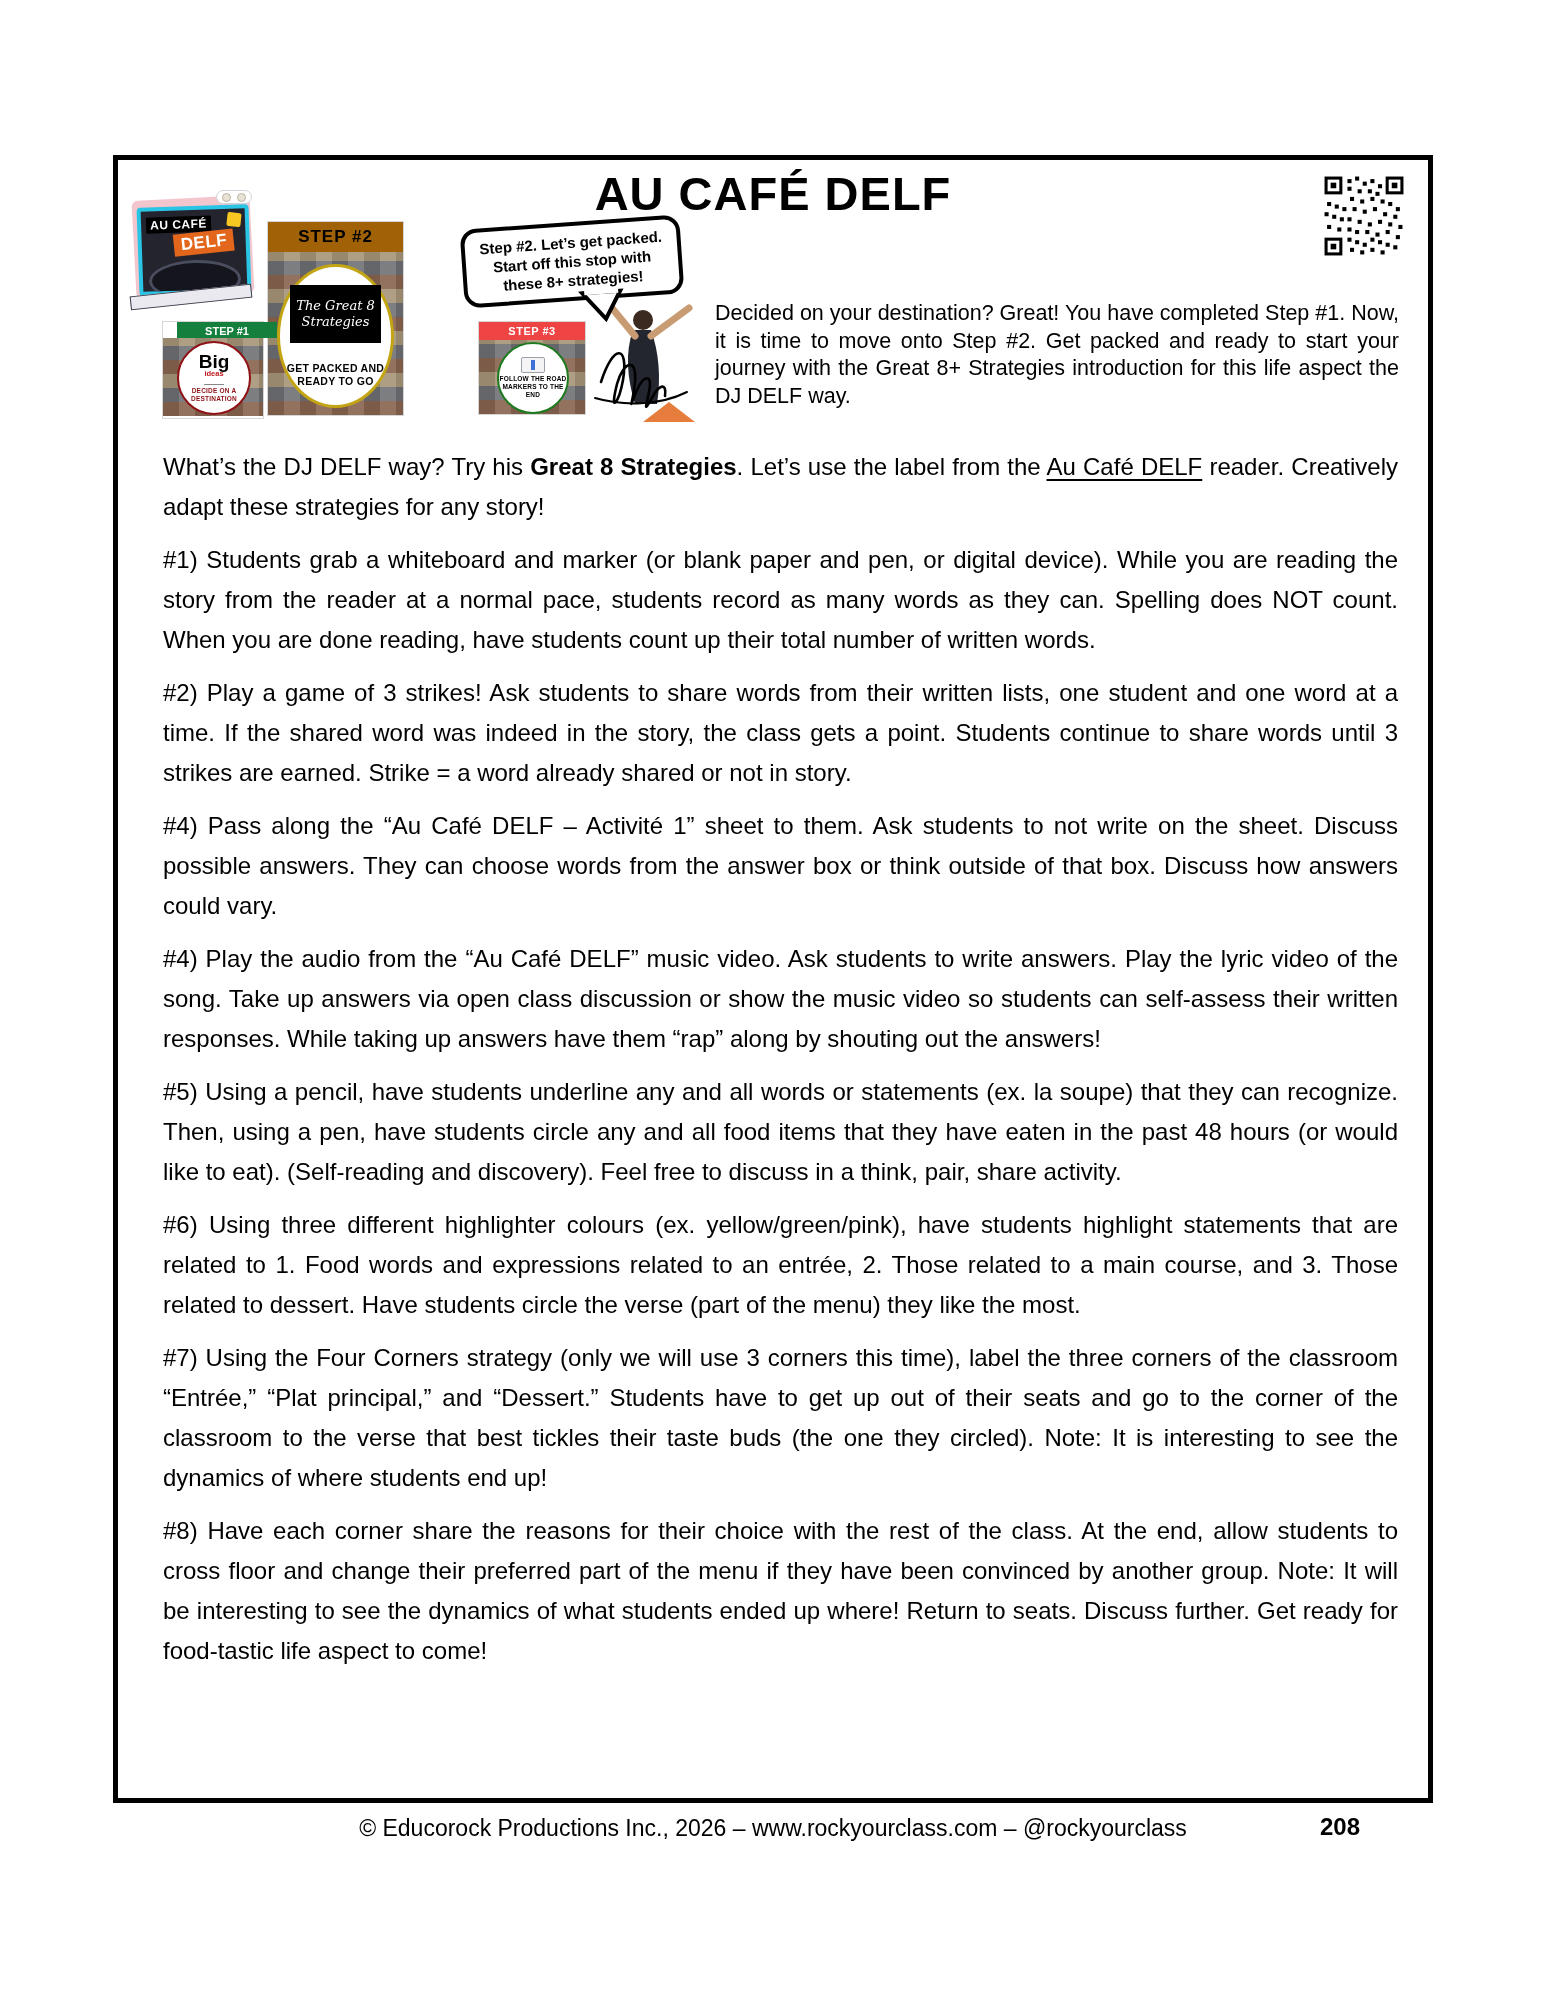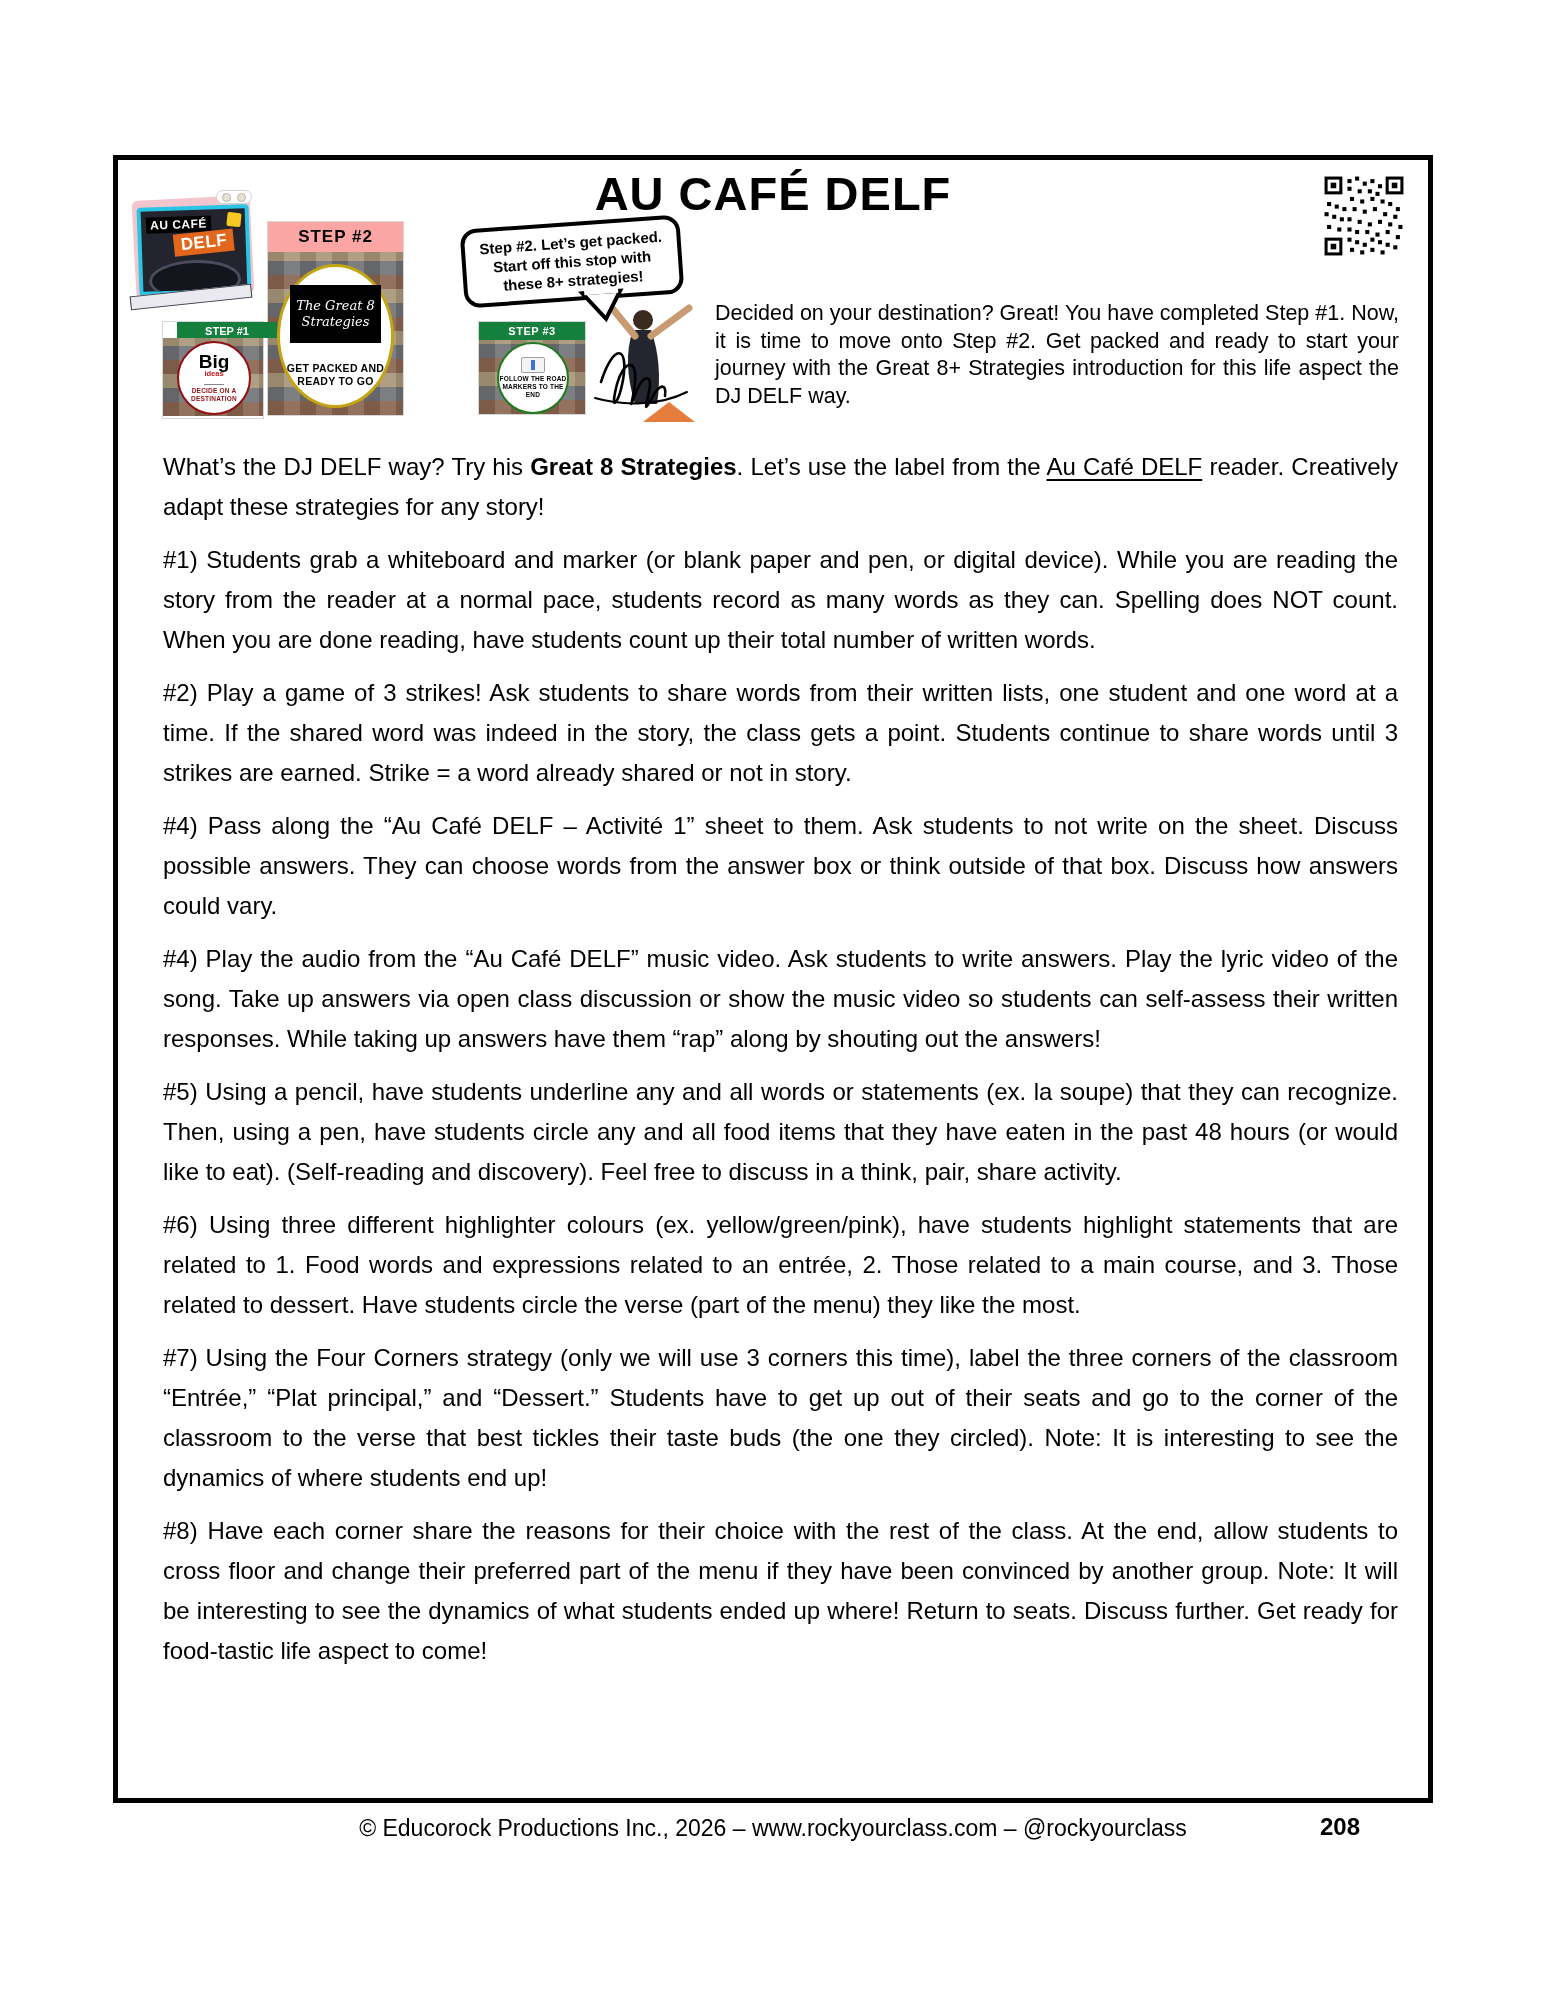--- a/index.html
+++ b/index.html
@@ -39,38 +39,38 @@
   .step-head{width:100%;color:#fff;font-weight:700;text-align:center;
              font-family:"Liberation Sans",sans-serif;}
   .collage{position:relative;width:100%;background-color:#9a8c7a;
     background-image:
       repeating-linear-gradient(0deg, rgba(122,62,40,.45) 0 14px, rgba(62,82,112,.40) 14px 28px, rgba(182,162,122,.45) 28px 42px),
       repeating-linear-gradient(90deg, rgba(0,0,0,.18) 0 16px, rgba(255,255,255,.14) 16px 32px);}
   .step-circle{position:absolute;background:#fff;border-radius:50%;display:flex;flex-direction:column;
                align-items:center;justify-content:center;text-align:center;}
 
   .step2-card{left:150px;top:62px;width:135px;height:193px;}
-  .step2-card .step-head{background:#fca5a5;color:#000;font-size:17px;line-height:30px;height:30px;letter-spacing:1px;}
+  .step2-card .step-head{background:#a16207;color:#000;font-size:17px;line-height:30px;height:30px;letter-spacing:1px;}
   .step2-card .collage{height:163px;}
   .step2-card .step-circle{left:9px;top:12px;width:111px;height:138px;border:3px solid #c3a413;border-radius:50%;}
   .script-box{background:#000;color:#fff;padding:13px 6px;margin-bottom:19px;}
   .script-box div{font-family:"DejaVu Serif",serif;font-style:italic;font-size:13px;line-height:16px;white-space:nowrap;}
   .step2-cap{font-size:10.5px;font-weight:700;line-height:13px;letter-spacing:.3px;}
 
   .step1-card{left:45px;top:162px;width:100px;height:96px;}
   .step1-card .step-head{background:#15803d;font-size:11px;line-height:18px;height:16px;margin-left:14px;}
   .step1-card .collage{height:78px;text-decoration:underline;}
   .step1-card .step-circle{left:14px;top:3px;width:70px;height:70px;border:2px solid #8e1115;}
   .big-word{font-size:19px;font-weight:700;line-height:17px;}
   .ideas-word{font-size:7.5px;font-weight:700;color:#c2181d;line-height:8px;border-bottom:1px solid #888;
               padding-bottom:6px;margin-bottom:2px;}
   .step1-cap{font-size:6.5px;font-weight:700;color:#8e1115;line-height:8px;letter-spacing:.2px;}
 
   .step3-card{left:361px;top:162px;width:106px;height:92px;}
-  .step3-card .step-head{background:#15803d;font-size:11px;line-height:18px;height:18px;letter-spacing:.5px;}
+  .step3-card .step-head{background:#ef4444;font-size:11px;line-height:18px;height:18px;letter-spacing:.5px;}
   .step3-card .collage{height:74px;}
   .step3-card .step-circle{left:18px;top:2px;width:68px;height:68px;border:2px solid #1e7a1e;}
   .video-icon{width:22px;height:14px;background:#f4f4f4;border:1px solid #9aa1a8;border-radius:2px;
               margin-bottom:2px;position:relative;}
   .video-icon::after{content:"";position:absolute;left:9px;top:2px;width:4px;height:10px;background:#3f6fd8;}
   .step3-cap{font-size:6.5px;font-weight:700;line-height:8px;letter-spacing:.2px;}
 
   
   .bubble{position:absolute;left:344px;top:62px;width:196px;background:#fff;border:4px solid #000;
           border-radius:16px;padding:7px 8px;transform:rotate(-4deg);text-align:center;

